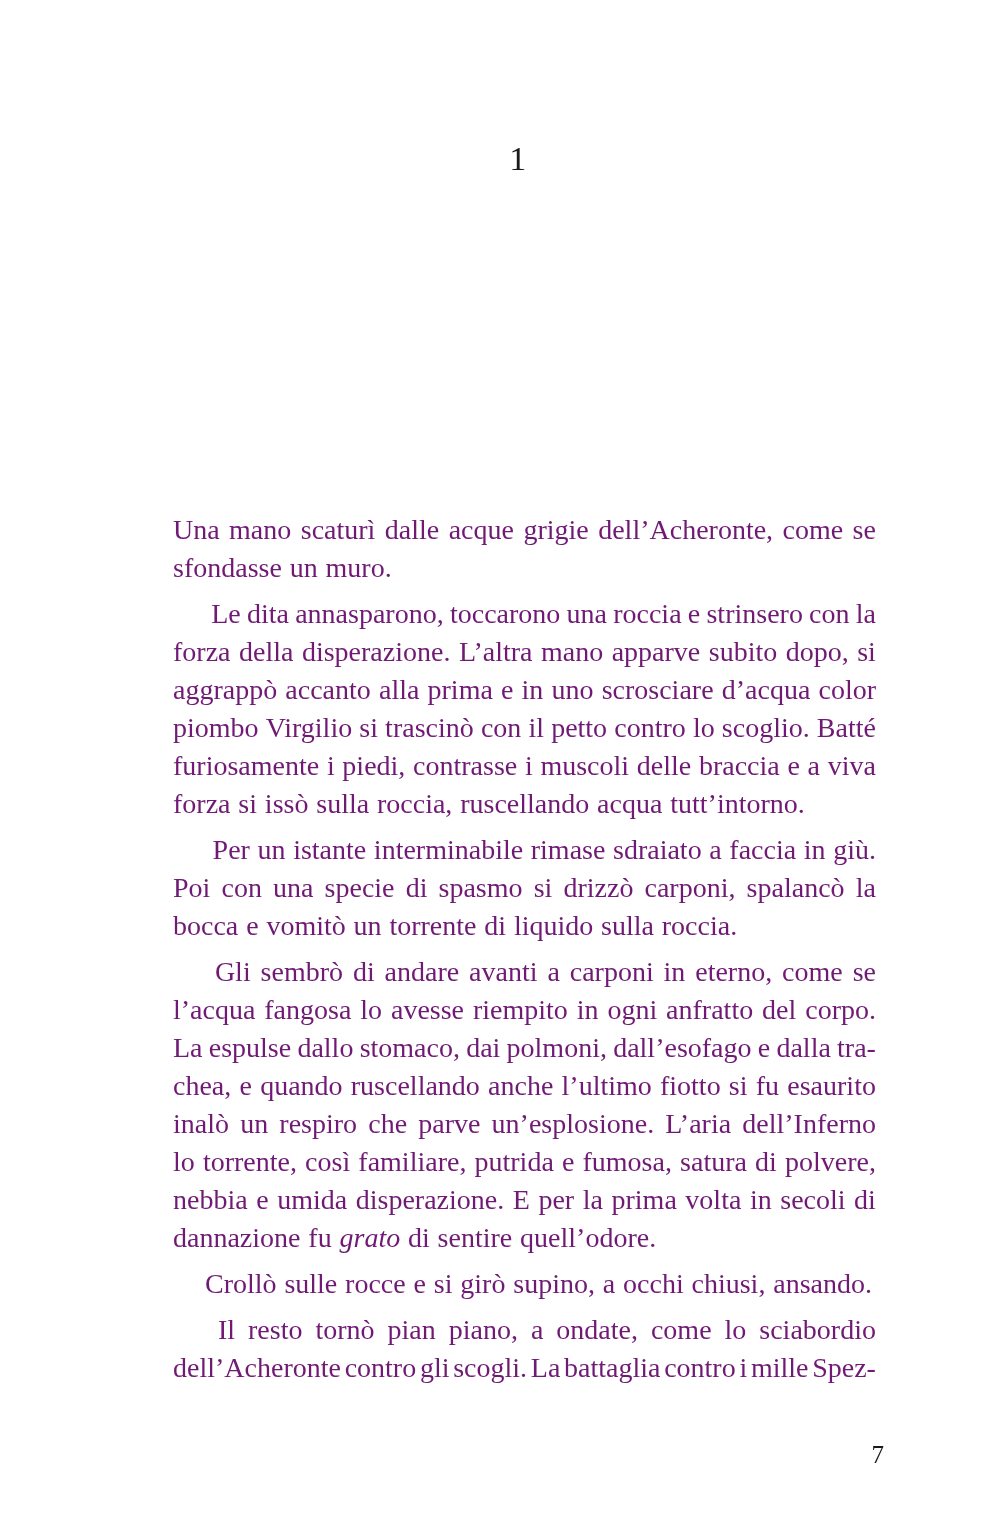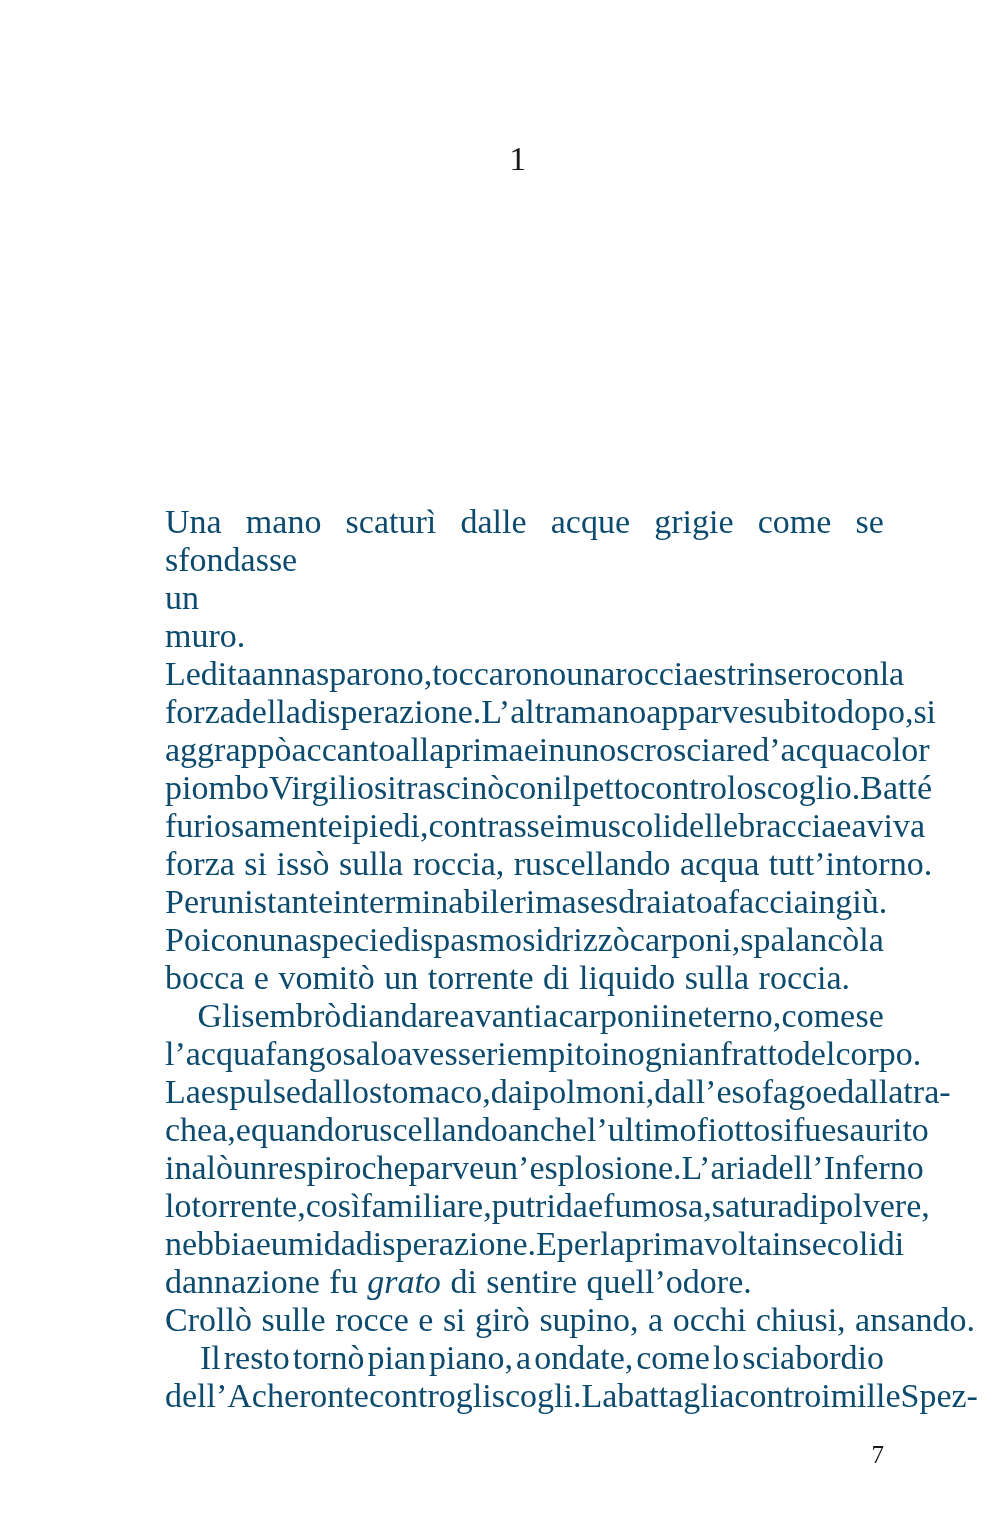--- a/index.html
+++ b/index.html
@@ -35,24 +35,24 @@
     display: inline-block;
     padding-left: 36px;
   }
   .text-block {
     position: absolute;
     left: 165px;
     top: 503px;
     width: 719px;
   }
   .para {
-    margin: 0;
-    font-size: 34px;
+    margin: 8px;
+    font-size: 28px;
     line-height: 38px;
-    color: #0c4a6e;
+    color: #701a75;
   }
   
   .line {
     display: flex;
     width: 100%;
     white-space: pre;
   }
   .line.justify {
     justify-content: space-between;
   }
@@ -87,22 +87,22 @@
 <body>
 
 <div class="page">
 
   <div class="chapter-number">
     <span>1</span>
   </div>
 
   <div class="text-block" id="body-text-block">
       <p class="para">
-        <span class="line justify"><span class="w">Una</span><span class="w">mano</span><span class="w">scaturì</span><span class="w">dalle</span><span class="w">acque</span><span class="w">grigie</span><span class="w">come</span><span class="w">se</span></span>
-        <span class="line last" style="justify-content: flex-start; flex-direction: column;"><span class="w" style="margin-right: 0.28em;">sfondasse</span><span class="w" style="margin-right: 0.28em;">un</span><span class="w">muro.</span></span>
+        <span class="line justify"><span class="w">Una</span><span class="w">mano</span><span class="w">scaturì</span><span class="w">dalle</span><span class="w">acque</span><span class="w">grigie</span><span class="w">dell’Acheronte,</span><span class="w">come</span><span class="w">se</span></span>
+        <span class="line last" style="justify-content: flex-start;"><span class="w" style="margin-right: 0.28em;">sfondasse</span><span class="w" style="margin-right: 0.28em;">un</span><span class="w">muro.</span></span>
       </p>
       <p class="para">
         <span class="line justify indent"><span class="lead"></span><span class="w">Le</span><span class="w">dita</span><span class="w">annasparono,</span><span class="w">toccarono</span><span class="w">una</span><span class="w">roccia</span><span class="w">e</span><span class="w">strinsero</span><span class="w">con</span><span class="w">la</span></span>
         <span class="line justify"><span class="w">forza</span><span class="w">della</span><span class="w">disperazione.</span><span class="w">L’altra</span><span class="w">mano</span><span class="w">apparve</span><span class="w">subito</span><span class="w">dopo,</span><span class="w">si</span></span>
         <span class="line justify"><span class="w">aggrappò</span><span class="w">accanto</span><span class="w">alla</span><span class="w">prima</span><span class="w">e</span><span class="w">in</span><span class="w">uno</span><span class="w">scrosciare</span><span class="w">d’acqua</span><span class="w">color</span></span>
         <span class="line justify"><span class="w">piombo</span><span class="w">Virgilio</span><span class="w">si</span><span class="w">trascinò</span><span class="w">con</span><span class="w">il</span><span class="w">petto</span><span class="w">contro</span><span class="w">lo</span><span class="w">scoglio.</span><span class="w">Batté</span></span>
         <span class="line justify"><span class="w">furiosamente</span><span class="w">i</span><span class="w">piedi,</span><span class="w">contrasse</span><span class="w">i</span><span class="w">muscoli</span><span class="w">delle</span><span class="w">braccia</span><span class="w">e</span><span class="w">a</span><span class="w">viva</span></span>
         <span class="line last" style="justify-content: flex-start;"><span class="w" style="margin-right: 0.28em;">forza</span><span class="w" style="margin-right: 0.28em;">si</span><span class="w" style="margin-right: 0.28em;">issò</span><span class="w" style="margin-right: 0.28em;">sulla</span><span class="w" style="margin-right: 0.28em;">roccia,</span><span class="w" style="margin-right: 0.28em;">ruscellando</span><span class="w" style="margin-right: 0.28em;">acqua</span><span class="w">tutt’intorno.</span></span>
       </p>
       <p class="para">

